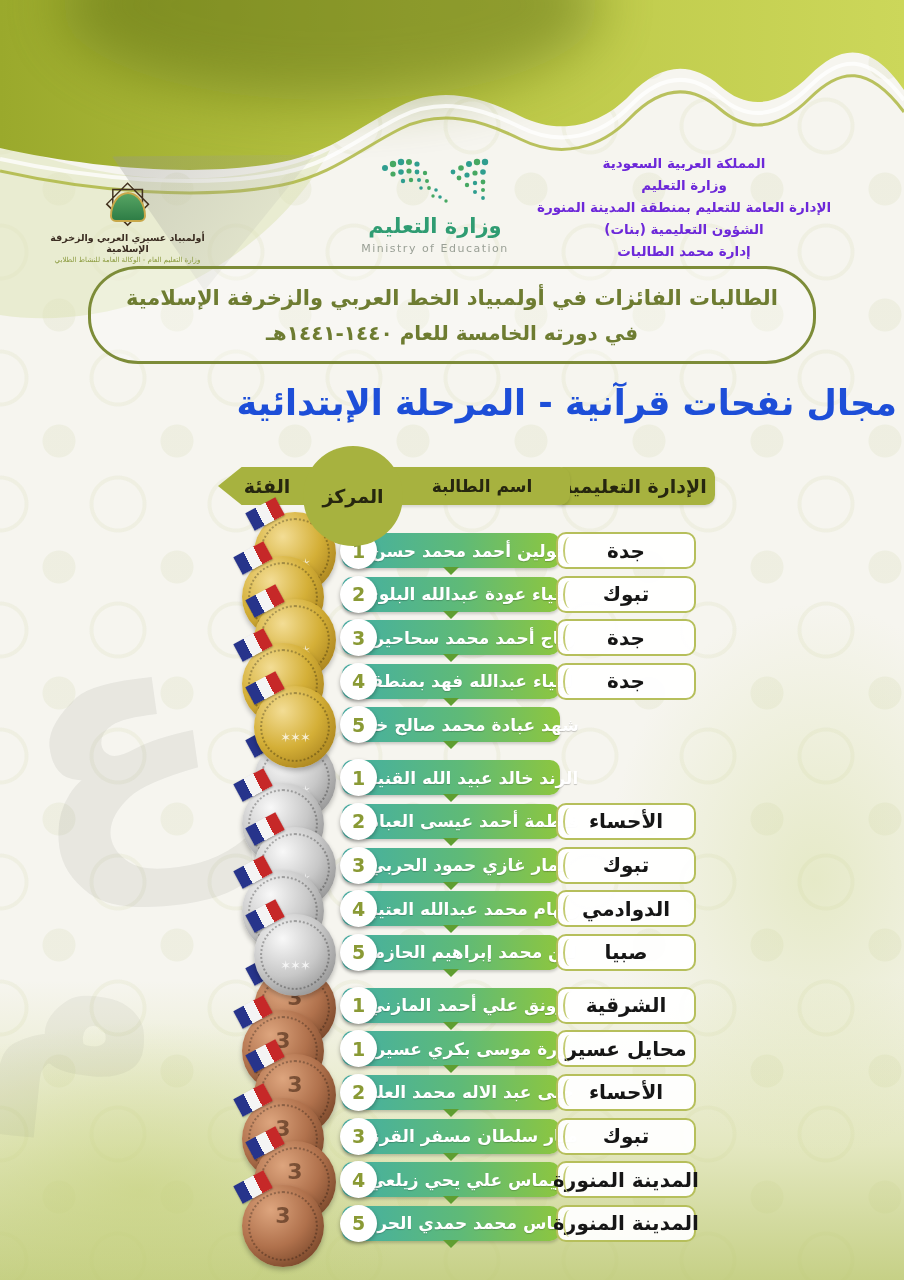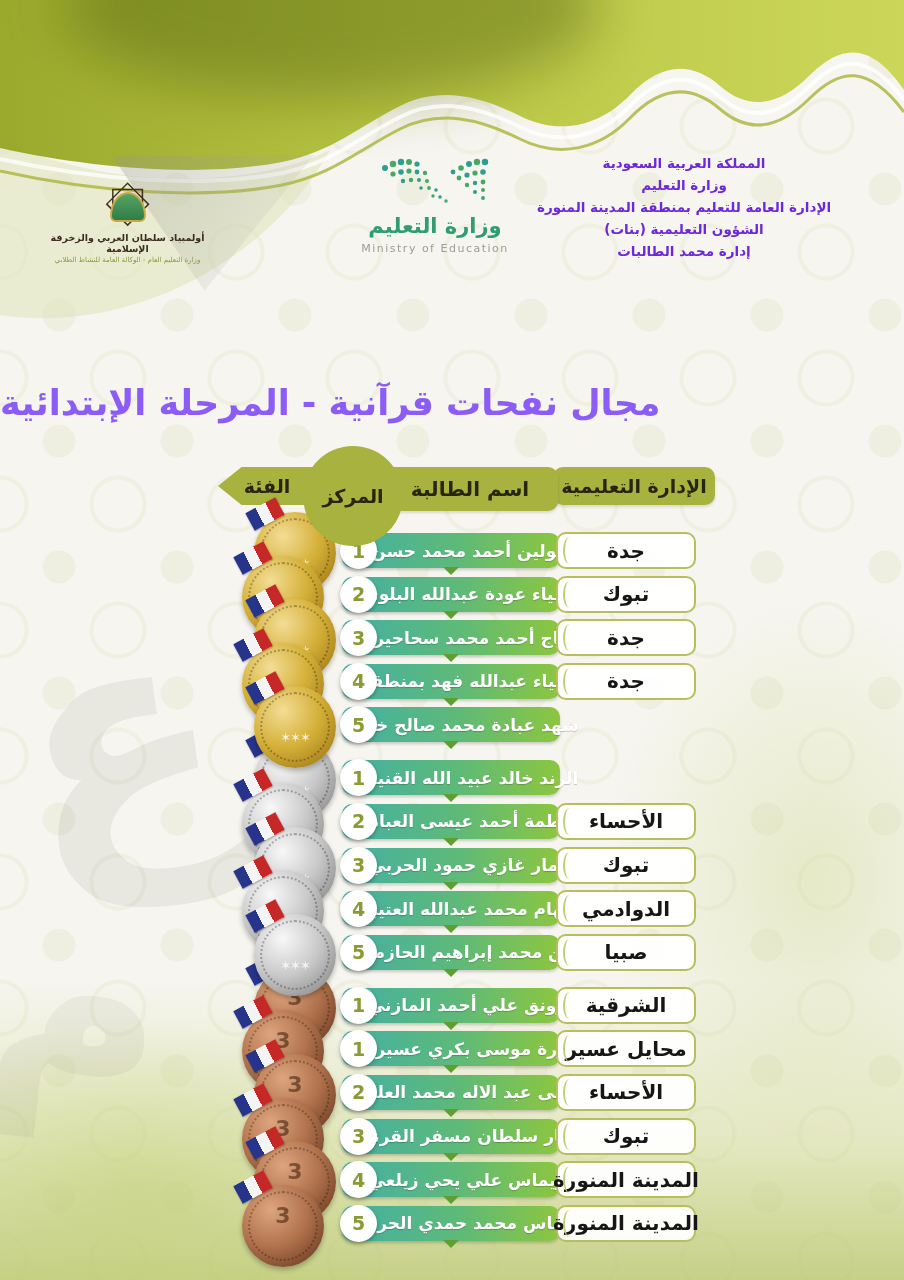--- a/index.html
+++ b/index.html
@@ -49,29 +49,29 @@
   .oly-sub { display:block; position:relative; font-size:7px; color:#8a9a3c; margin-top:2px; direction:rtl; }
 
   
   .banner { position:absolute; left:88px; top:266px; width:728px; height:98px;
     border:3px solid #7d8c38; border-radius:50px / 46px;
     display:flex; flex-direction:column; justify-content:center; align-items:center;
     background:rgba(255,255,255,0.25); direction:rtl; }
   .banner .l1 { color:#6e7c31; font-weight:bold; font-size:21px; line-height:36px; }
   .banner .l2 { color:#6e7c31; font-weight:bold; font-size:20px; line-height:34px; }
 
-  .section-title { position:absolute; left:0; top:383px; width:897px; text-align:left;
-    color:#8b5cf6; font-weight:bold; font-size:35px; direction:rtl; }
+  .section-title { position:absolute; left:0; top:383px; width:897px; text-align:right;
+    color:#1d4ed8; font-weight:bold; font-size:35px; direction:rtl; }
 
   
   .hdr { position:absolute; background:#a7b23f; color:#26260f; font-weight:bold;
     display:flex; align-items:center; justify-content:center; direction:rtl;
     box-shadow:0 2px 3px rgba(0,0,0,0.12); }
   .hdr-region { left:553px; top:467px; width:162px; height:38px; border-radius:10px; font-size:19px; }
-  .hdr-name   { left:348px; top:467px; width:210px; height:44px; border-radius:10px; font-size:20px; padding-left:34px; }
+  .hdr-name   { left:360px; top:467px; width:210px; height:38px; border-radius:10px; font-size:17px; padding-left:34px; }
   .hdr-rank   { left:303px; top:446px; width:100px; height:100px; border-radius:50%; font-size:19px; z-index:3; box-shadow:none; }
   .hdr-cat    { left:218px; top:467px; width:118px; height:38px; font-size:19px;
     clip-path:polygon(0 50%, 20% 0, 100% 0, 100% 100%, 20% 100%); padding-right:20px; box-shadow:none; }
 
   
   .rows { position:absolute; left:0; top:533px; width:904px; }
   .group { position:relative; }
   .group + .group { margin-top:18px; }
   .row { position:relative; width:904px; height:35px; margin-bottom:8.6px; }
 
@@ -190,24 +190,28 @@
       </g>
     </svg>
     <span class="moe-ar">وزارة التعليم</span>
     <span class="moe-en">Ministry of Education</span>
   </div>
 
   <div class="oly-logo">
     <div class="oly-swoosh"></div>
     <div class="oly-star">۞</div>
     <div class="oly-dome"></div>
-    <span class="oly-title">أولمبياد سلطان العربي والزخرفة الإسلامية</span>
+    <span class="oly-title">أولمبياد عسيري العربي والزخرفة الإسلامية</span>
     <span class="oly-sub">وزارة التعليم العام - الوكالة العامة للنشاط الطلابي</span>
   </div>
 
+  <div class="banner">
+    <div class="l1">الطالبات الفائزات في أولمبياد الخط العربي والزخرفة الإسلامية</div>
+    <div class="l2">في دورته الخامسة للعام ١٤٤٠-١٤٤١هـ</div>
+  </div>
 
   <div class="section-title">مجال نفحات قرآنية - المرحلة الإبتدائية</div>
 
   <div class="hdr hdr-region">الإدارة التعليمية</div>
   <div class="hdr hdr-name">اسم الطالبة</div>
   <div class="hdr hdr-rank">المركز</div>
   <div class="hdr hdr-cat">الفئة</div>
 
   <div class="rows">
       <div class="group">

